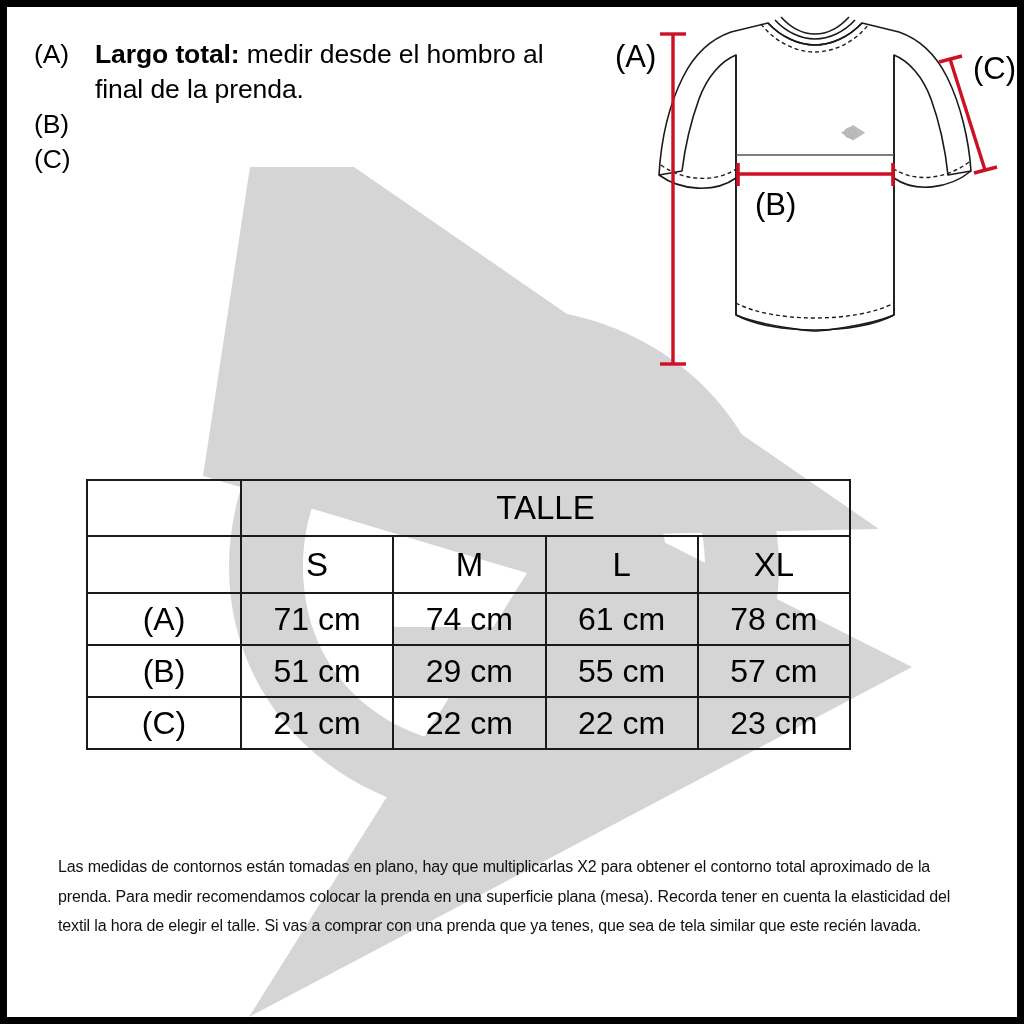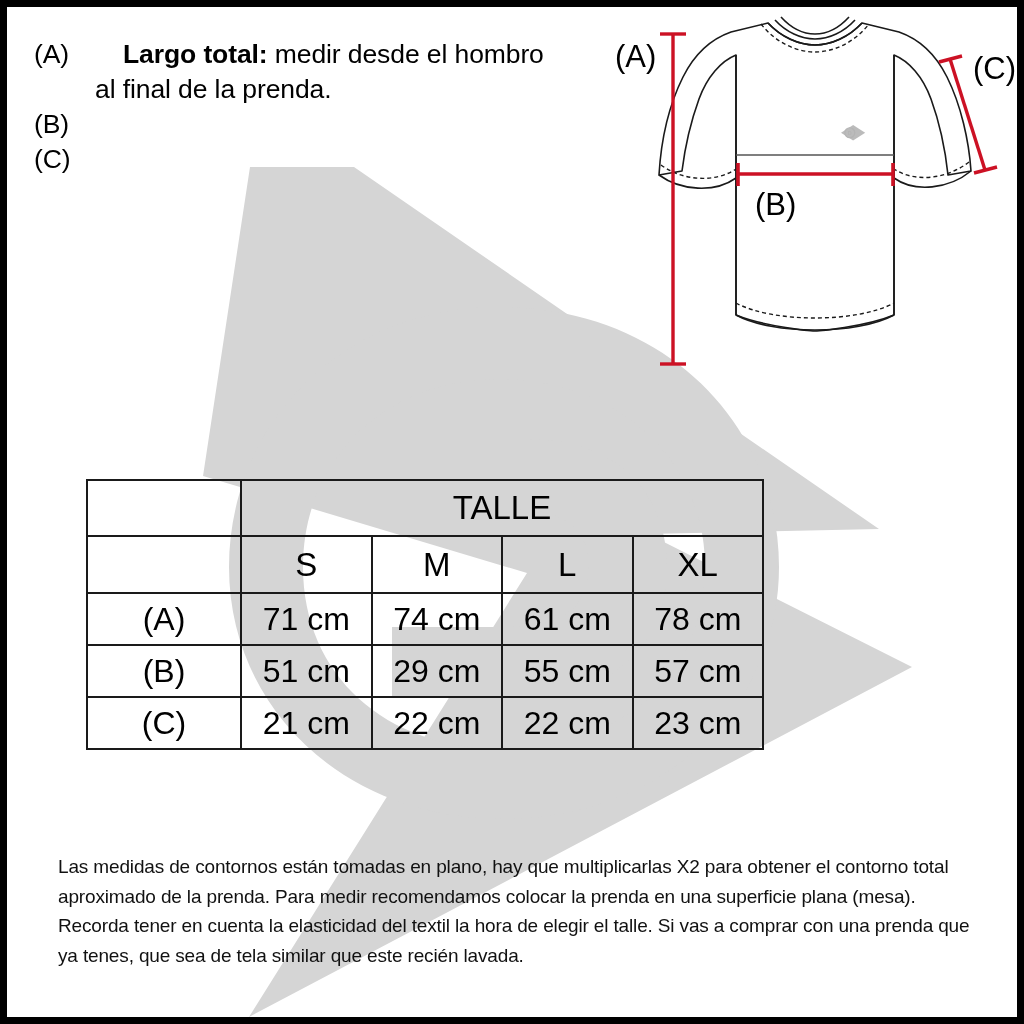--- a/index.html
+++ b/index.html
@@ -51,21 +51,20 @@
     width: 61px;
     flex: 0 0 61px;
     font-size: 26.5px;
     line-height: 35px;
   }
   .legend-text {
     flex: 1 1 auto;
   }
   .legend-text b {
     font-weight: bold;
-    margin-left: 28px;
   }
 
   
   .diagram {
     position: absolute;
     left: 596px;
     top: 8px;
     width: 424px;
     height: 380px;
     z-index: 3;
@@ -77,21 +76,21 @@
   
   .size-table-wrap {
     position: absolute;
     left: 79px;
     top: 472px;
     width: 845px;
     z-index: 3;
   }
   table.size-table {
     border-collapse: collapse;
-    width: 678px;
+    width: 765px;
     table-layout: fixed;
   }
   table.size-table td {
     border: 2px solid #1a1a1a;
     text-align: center;
     vertical-align: middle;
     color: #000000;
     background: transparent;
   }
   .col-label { width: 150px; }
@@ -110,21 +109,21 @@
     font-size: 32px;
   }
   .cell-blank { }
 
   
   .footer-note {
     position: absolute;
     left: 51px;
     top: 845px;
     width: 925px;
-    font-size: 19px;
+    font-size: 16px;
     line-height: 29.5px;
     color: #111111;
     z-index: 3;
     letter-spacing: -0.15px;
   }
 </style>
 </head>
 <body>
 
 <div id="page">

